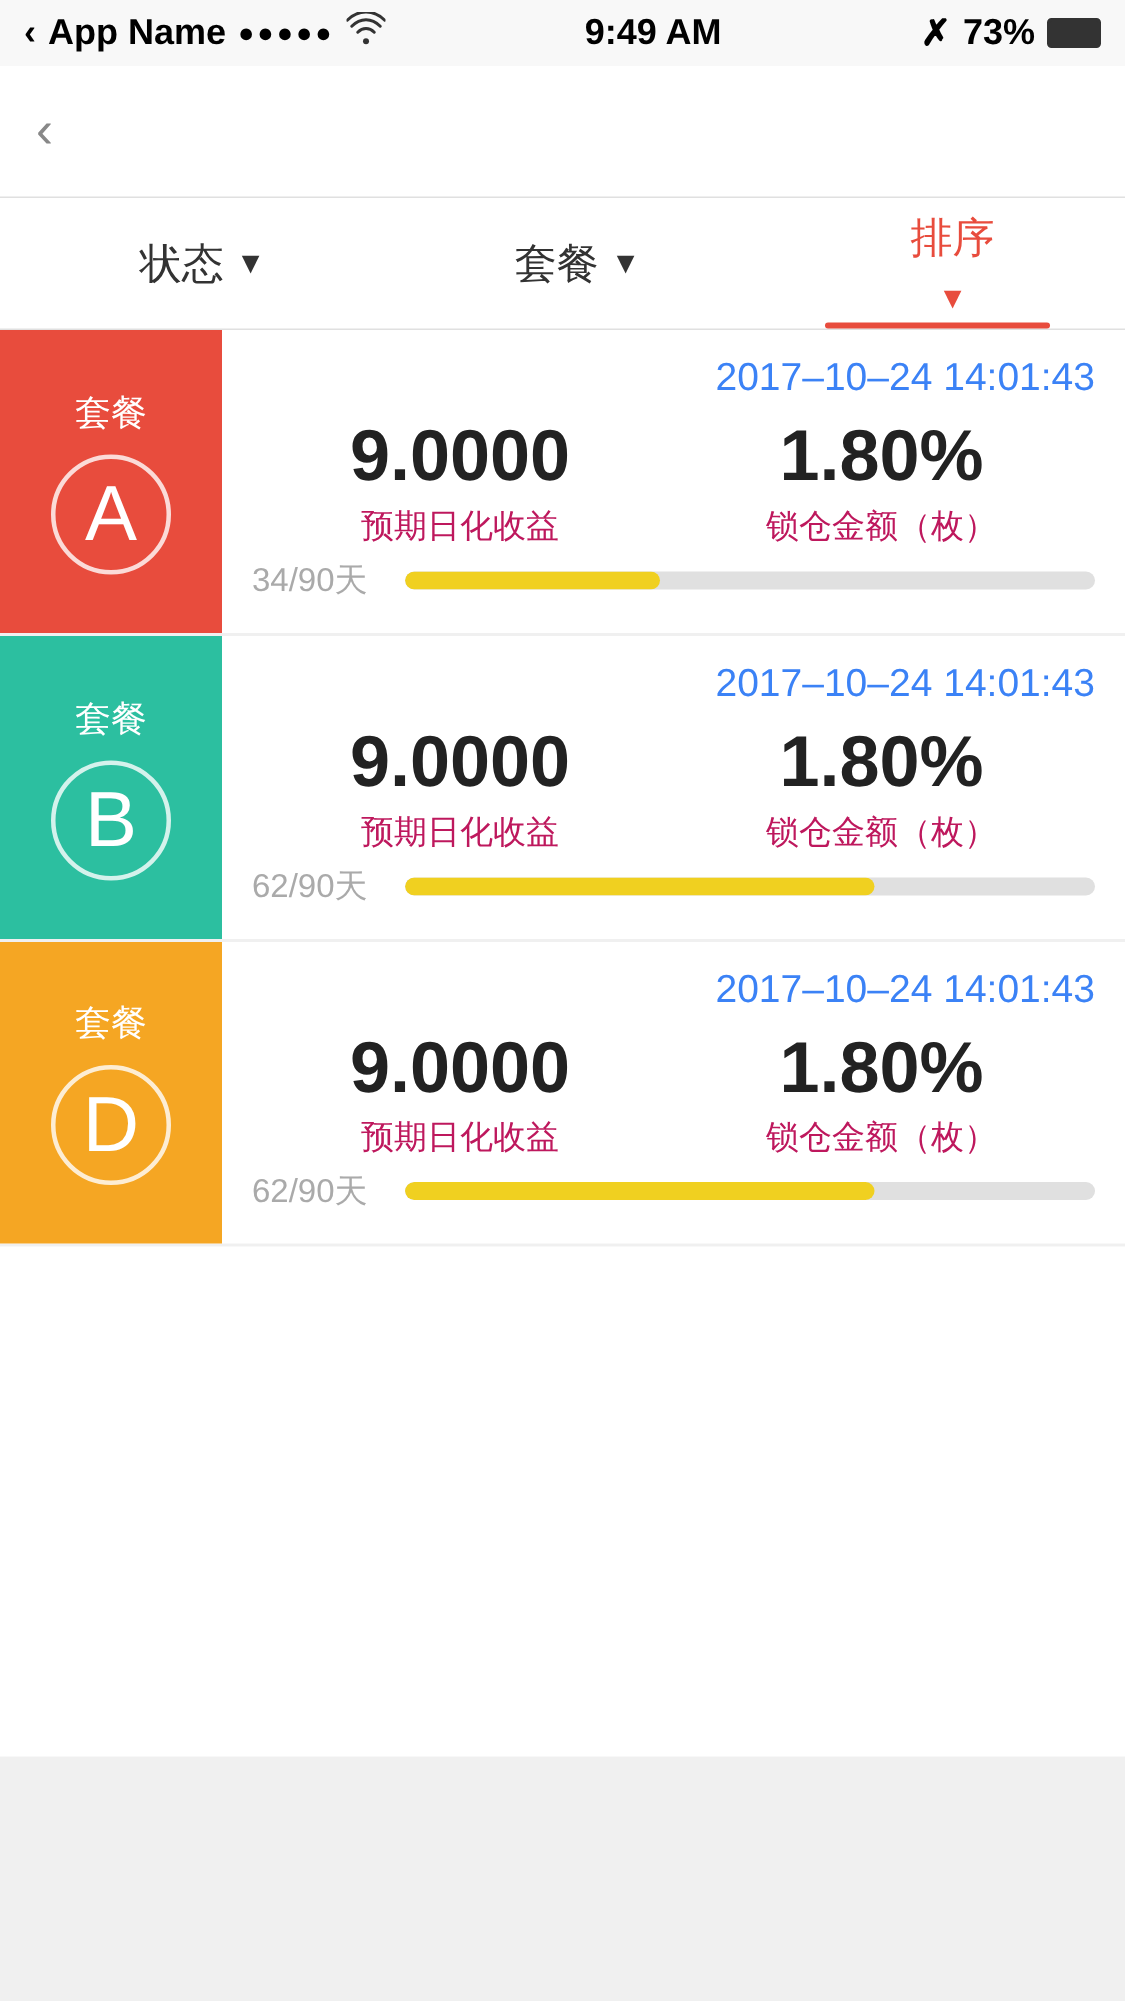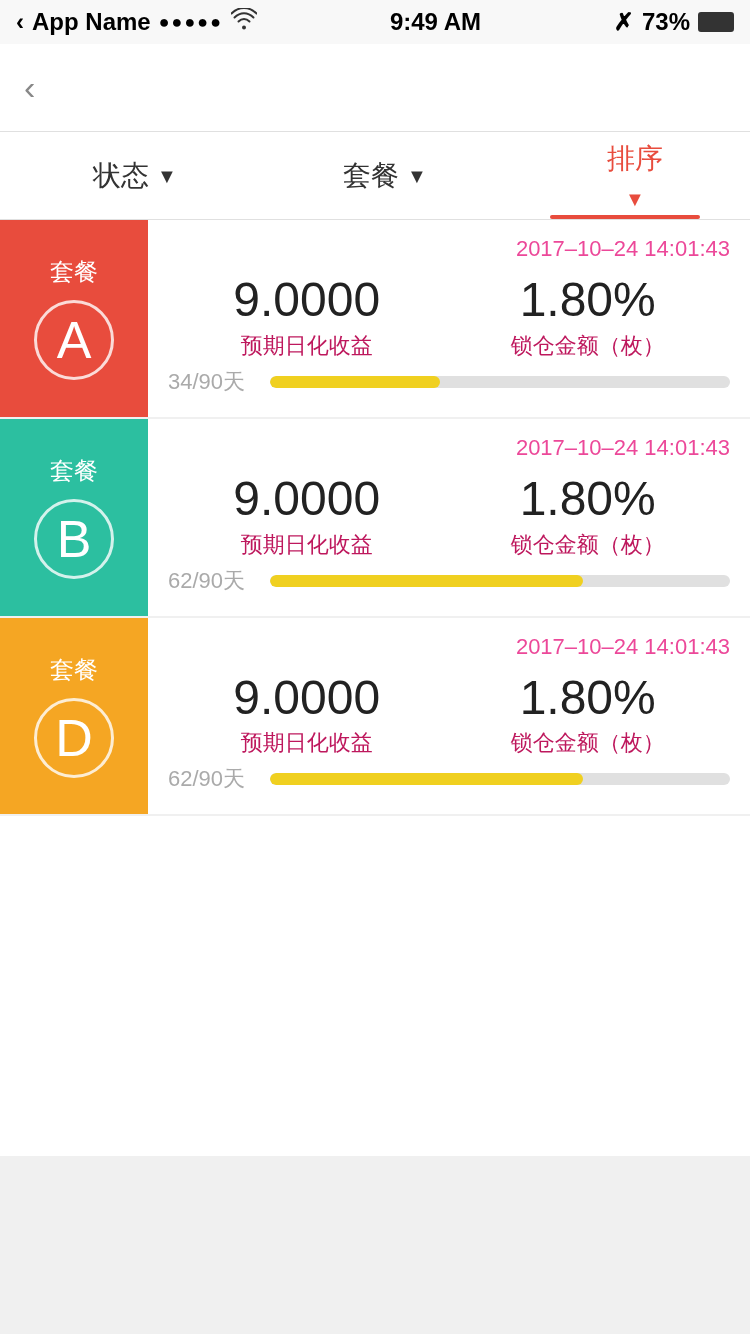--- a/index.html
+++ b/index.html
@@ -149,39 +149,39 @@
     }
 
     
     .card-right {
       flex: 1;
       padding: 16px 20px 20px 20px;
       display: flex;
       flex-direction: column;
     }
     .card-timestamp {
-      font-size: 22px;
-      color: #ec4899;
+      font-size: 26px;
+      color: #3b82f6;
       text-align: right;
       margin-bottom: 12px;
     }
     .card-values {
       display: flex;
       align-items: flex-end;
       justify-content: space-around;
       margin-bottom: 6px;
     }
     .card-value-block {
       display: flex;
       flex-direction: column;
       align-items: center;
     }
     .card-value-number {
       font-size: 48px;
-      font-weight: 400;
+      font-weight: 700;
       color: #222;
       line-height: 1.1;
     }
     .card-value-label {
       font-size: 22px;
       color: #be185d;
       margin-top: 4px;
     }
     .card-progress-row {
       display: flex;

